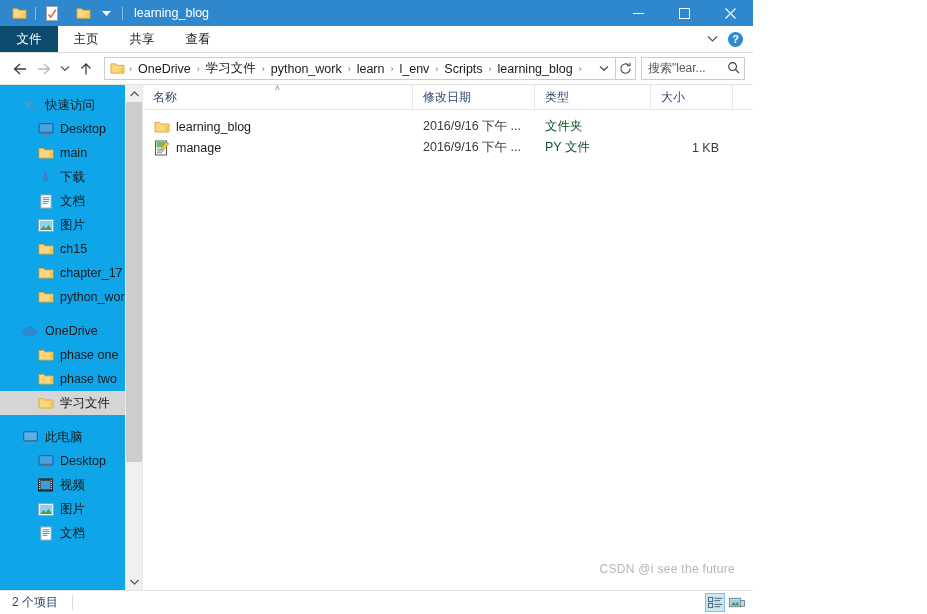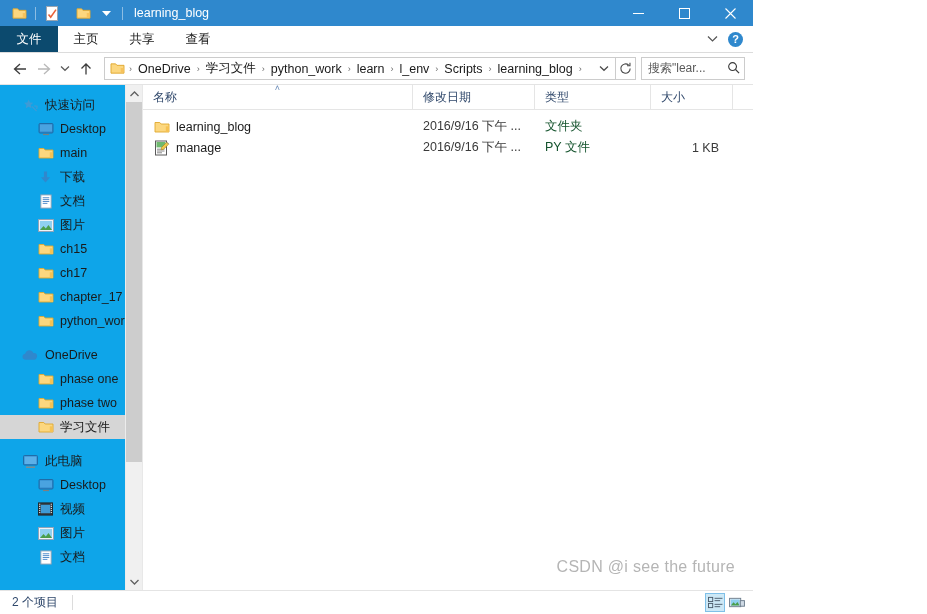--- a/index.html
+++ b/index.html
@@ -199,21 +199,21 @@
   .cell-type { width: 116px; flex: 0 0 116px; color: #14532d; }
   .cell-size { width: 82px;  flex: 0 0 82px; color: #3a3a3a;
                justify-content: flex-end; padding-right: 14px; padding-left: 0; }
   .row-icon {
     width: 17px; height: 17px; margin-right: 6px; flex: 0 0 17px;
     display: flex; align-items: center; justify-content: center;
   }
 
   .watermark {
     position: absolute; right: 18px; bottom: 14px;
-    font-size: 16px; color: #b5b5b5; white-space: nowrap;
+    font-size: 12px; color: #b5b5b5; white-space: nowrap;
     letter-spacing: .3px; pointer-events: none;
   }
 
   
   .statusbar {
     height: 24px; flex: 0 0 24px;
     border-top: 1px solid #e4e4e4; background: #ffffff;
     display: flex; align-items: center; position: relative;
   }
   .status-text {
@@ -470,29 +470,20 @@
         <div class="nav-row lvl1">
           <span class="nav-icon">
             <svg width="16" height="14" viewBox="0 0 16 14">
                 <path d="M1 2.5h4.8L7.1 4H15v8H1z" fill="#fcd77f" stroke="#e0a82e" stroke-width=".9"></path>
                 <path d="M11.8 6.3h3.2v5.7h-3.2z" fill="#f6c253"></path>
               </svg>
           </span>
           <span class="nav-label">ch15</span>
         </div>
 
-        <div class="nav-row lvl1">
-          <span class="nav-icon">
-            <svg width="16" height="14" viewBox="0 0 16 14">
-                <path d="M1 2.5h4.8L7.1 4H15v8H1z" fill="#fcd77f" stroke="#e0a82e" stroke-width=".9"></path>
-                <path d="M11.8 6.3h3.2v5.7h-3.2z" fill="#f6c253"></path>
-              </svg>
-          </span>
-          <span class="nav-label">ch17</span>
-        </div>
 
         <div class="nav-row lvl1">
           <span class="nav-icon">
             <svg width="16" height="14" viewBox="0 0 16 14">
                 <path d="M1 2.5h4.8L7.1 4H15v8H1z" fill="#fcd77f" stroke="#e0a82e" stroke-width=".9"></path>
                 <path d="M11.8 6.3h3.2v5.7h-3.2z" fill="#f6c253"></path>
               </svg>
           </span>
           <span class="nav-label">chapter_17</span>
         </div>

